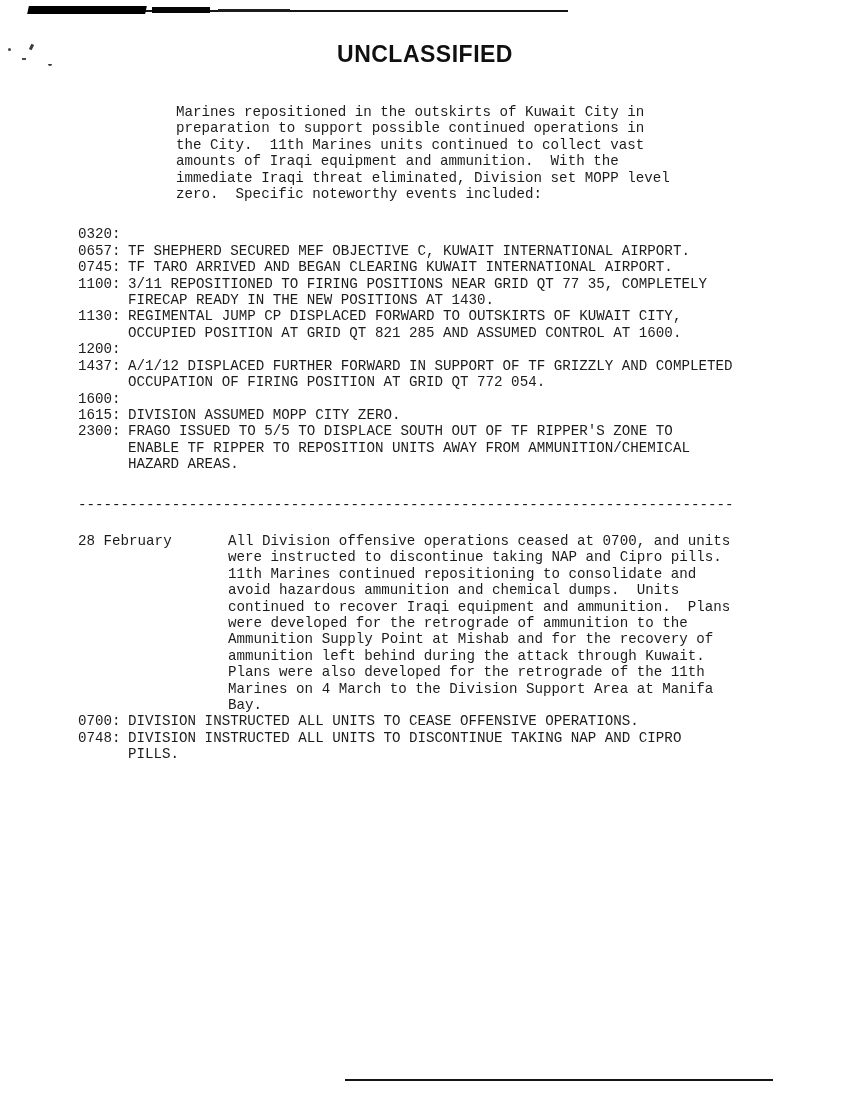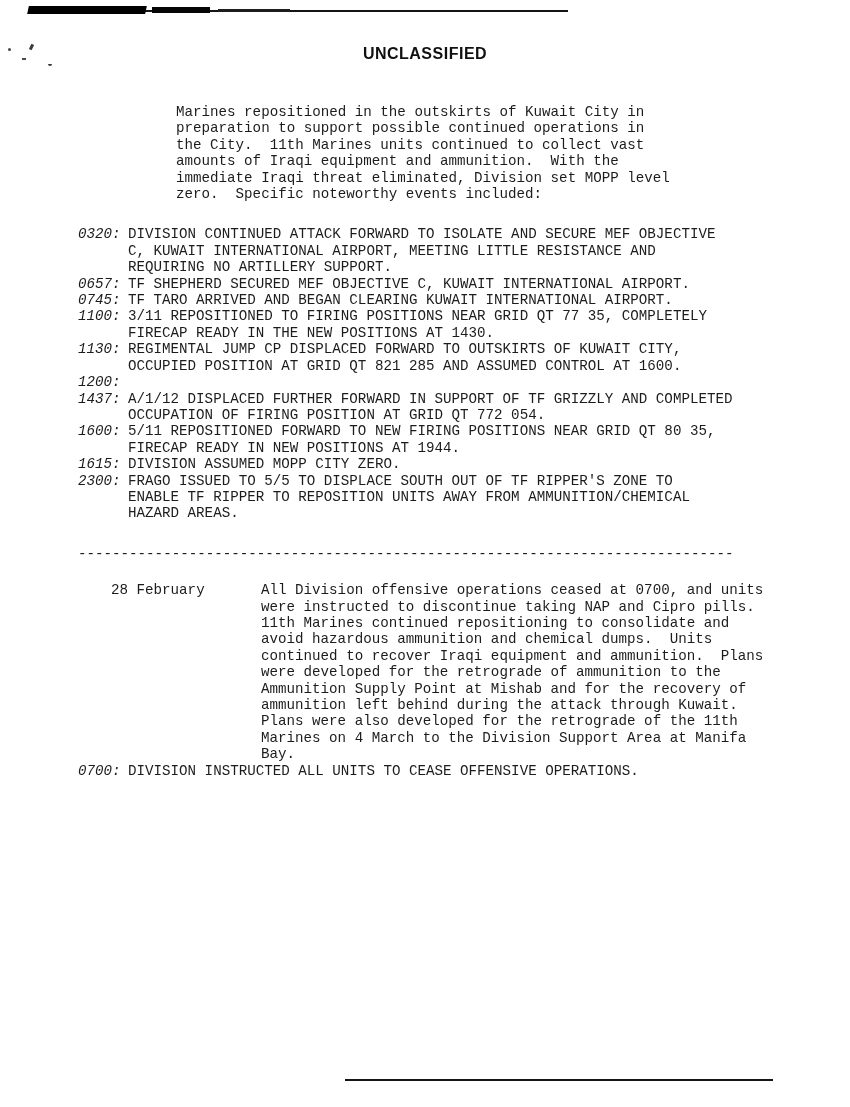--- a/index.html
+++ b/index.html
@@ -26,37 +26,37 @@
   .scan-marks .m1 { position:absolute; top:4px; left:0;  width:3px; height:3px; background:#444; border-radius:50%; }
   .scan-marks .m2 { position:absolute; top:0;  left:22px; width:3px; height:6px; background:#3a3a3a; transform:rotate(25deg); }
   .scan-marks .m3 { position:absolute; top:14px; left:14px; width:4px; height:2px; background:#4a4a4a; }
   .scan-marks .m4 { position:absolute; top:16px; left:40px; width:4px; height:4px; border-bottom:2px solid #3a3a3a; border-radius:0 0 3px 3px; }
 
   .title {
     position:absolute; top:46px; left:0; width:100%;
     text-align:center;
     font-family:"Liberation Sans","DejaVu Sans",sans-serif;
     font-weight:bold;
-    font-size:16px;
+    font-size:23px;
     letter-spacing:0.5px;
     color:#101010;
   }
 
   .content { position:absolute; top:104px; left:78px; width:700px; }
 
   .intro { margin-left:98px; white-space:pre-wrap; }
 
   .entry { display:flex; align-items:flex-start; }
   .entry.first { margin-top:24px; }
-  .entry .time { flex:0 0 50px;font-style:italic; }
+  .entry .time { flex:0 0 50px; }
   .entry .text { white-space:pre-wrap; }
 
   .separator { margin-top:24px; white-space:pre; overflow:hidden; }
 
-  .date-row { display:flex; margin-top:20px; align-items:flex-start;margin-left:33px; }
+  .date-row { display:flex; margin-top:20px; align-items:flex-start; }
   .date-row .date-label { flex:0 0 150px; }
   .date-row .summary { white-space:pre-wrap; }
 
   .bottom-rule {
     position:absolute; top:1079px; left:345px;
     width:428px; height:2px; background:#151515;
   }
 </style>
 </head>
 <body>
@@ -83,23 +83,20 @@
 
     <div class="intro">Marines repositioned in the outskirts of Kuwait City in
 preparation to support possible continued operations in
 the City.  11th Marines units continued to collect vast
 amounts of Iraqi equipment and ammunition.  With the
 immediate Iraqi threat eliminated, Division set MOPP level
 zero.  Specific noteworthy events included:</div>
 
     <div class="entry first">
       <span class="time">0320:</span>
-      <span class="text">DIVISION CONTINUED ATTACK FORWARD TO ISOLATE AND SECURE MEF OBJECTIVE
-C, KUWAIT INTERNATIONAL AIRPORT, MEETING LITTLE RESISTANCE AND
-REQUIRING NO ARTILLERY SUPPORT.</span>
     </div>
     <div class="entry">
       <span class="time">0657:</span>
       <span class="text">TF SHEPHERD SECURED MEF OBJECTIVE C, KUWAIT INTERNATIONAL AIRPORT.</span>
     </div>
     <div class="entry">
       <span class="time">0745:</span>
       <span class="text">TF TARO ARRIVED AND BEGAN CLEARING KUWAIT INTERNATIONAL AIRPORT.</span>
     </div>
     <div class="entry">
@@ -115,22 +112,20 @@
     <div class="entry">
       <span class="time">1200:</span>
     </div>
     <div class="entry">
       <span class="time">1437:</span>
       <span class="text">A/1/12 DISPLACED FURTHER FORWARD IN SUPPORT OF TF GRIZZLY AND COMPLETED
 OCCUPATION OF FIRING POSITION AT GRID QT 772 054.</span>
     </div>
     <div class="entry">
       <span class="time">1600:</span>
-      <span class="text">5/11 REPOSITIONED FORWARD TO NEW FIRING POSITIONS NEAR GRID QT 80 35,
-FIRECAP READY IN NEW POSITIONS AT 1944.</span>
     </div>
     <div class="entry">
       <span class="time">1615:</span>
       <span class="text">DIVISION ASSUMED MOPP CITY ZERO.</span>
     </div>
     <div class="entry">
       <span class="time">2300:</span>
       <span class="text">FRAGO ISSUED TO 5/5 TO DISPLACE SOUTH OUT OF TF RIPPER'S ZONE TO
 ENABLE TF RIPPER TO REPOSITION UNITS AWAY FROM AMMUNITION/CHEMICAL
 HAZARD AREAS.</span>
@@ -150,18 +145,23 @@
 ammunition left behind during the attack through Kuwait.
 Plans were also developed for the retrograde of the 11th
 Marines on 4 March to the Division Support Area at Manifa
 Bay.</span>
     </div>
 
     <div class="entry">
       <span class="time">0700:</span>
       <span class="text">DIVISION INSTRUCTED ALL UNITS TO CEASE OFFENSIVE OPERATIONS.</span>
     </div>
+    <div class="entry">
+      <span class="time">0748:</span>
+      <span class="text">DIVISION INSTRUCTED ALL UNITS TO DISCONTINUE TAKING NAP AND CIPRO
+PILLS.</span>
+    </div>
 
   </div>
 
   <div class="bottom-rule"></div>
 
 </div>
 
 </body></html>

